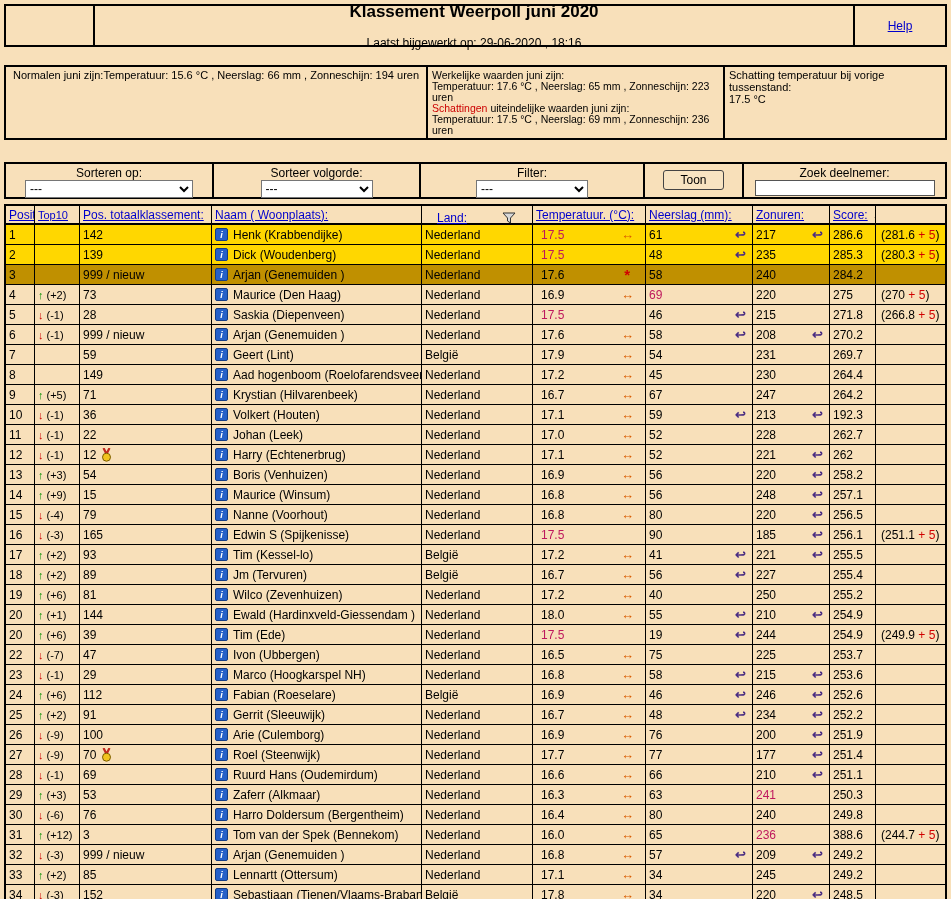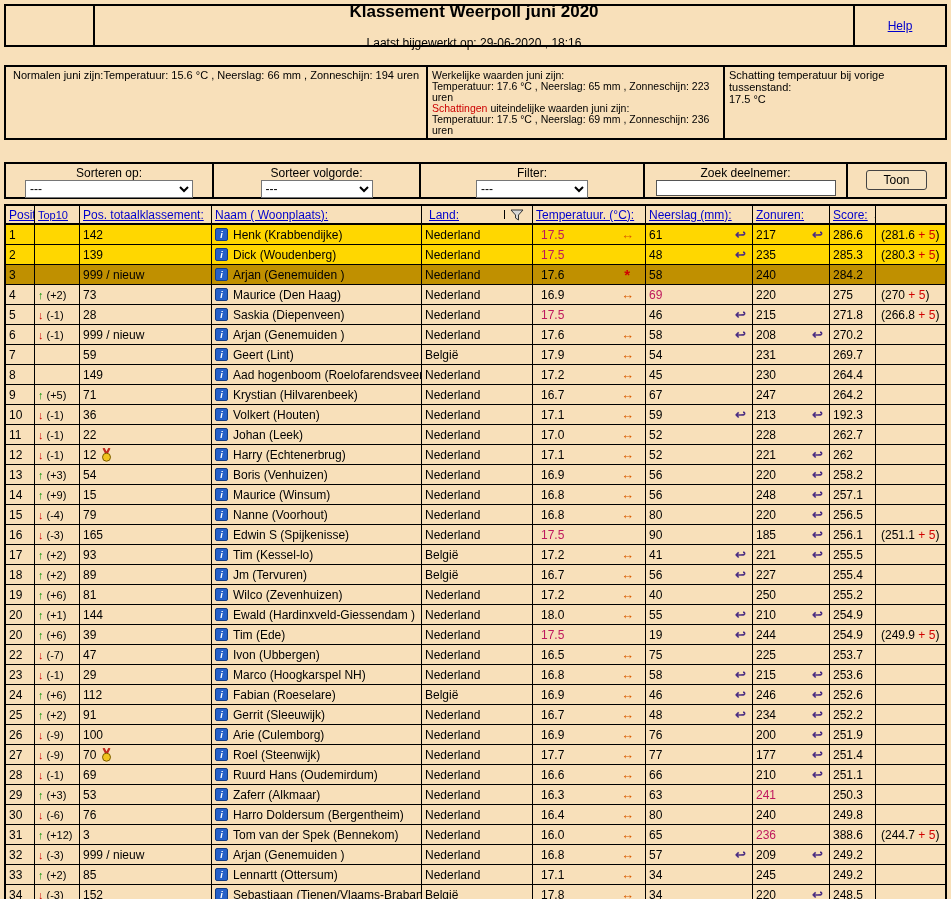--- a/index.html
+++ b/index.html
@@ -34,21 +34,21 @@
   .c-search input{width:180px;height:17px;font-size:12px;border:1px solid #555;font-family:inherit;background:#fff}
   .btn{font-family:inherit;font-size:12px;padding:2px 16px;background:#F8E4C2;border:1px solid #444;border-radius:3px;cursor:pointer}
 
   .table{margin-top:5px;border:2px solid #000}
   .trow{display:flex;height:20px;border-top:1px solid #000;align-items:stretch}
   .thead{border-top:none;border-bottom:1px solid #000;height:18px}
   .cell{display:flex;align-items:center;padding:0 3px;border-left:1px solid #000;white-space:nowrap;overflow:hidden}
   .cell:first-child{border-left:none}
   .c1{width:28px}.c2{width:45px;font-size:11px}.c3{width:132px}.c4{width:210px}
   .c5{width:111px}.c6{width:113px}.c7{width:107px}.c8{width:77px}.c9{width:46px}.c10{flex:1;padding-left:5px}
-  .landhead{padding:4px}
+  .landhead{padding:12px}
   .landhead a{flex:1;padding:0 3px}
   .funnelcell{width:24px;align-self:stretch;border-left:1px solid #000;display:flex;align-items:center;justify-content:center;cursor:pointer}
   .sortarrow{font-weight:bold;margin-left:5px}
   .hl-gold{background:#FFD700}
   .hl-bronze{background:#C09000}
   .split{justify-content:space-between}
   .grn{color:#be185d}
   .c6 .val{padding-left:5px}
   .sym-lr{color:#D95B00;font-weight:bold;font-size:13px;margin-right:8px}
   .sym-star{color:#D00000;font-weight:bold;font-size:15px;margin-right:12px}
@@ -99,26 +99,26 @@
       <select><option>---</option></select>
     </div>
     <div class="box ctrl c-order">
       <div class="lbl">Sorteer volgorde:</div>
       <select><option>---</option></select>
     </div>
     <div class="box ctrl c-filter">
       <div class="lbl">Filter:</div>
       <select><option>---</option></select>
     </div>
+    <div class="box ctrl c-show">
+      <button class="btn">Toon</button>
+    </div>
     <div class="box ctrl c-search">
       <div class="lbl">Zoek deelnemer:</div>
       <input type="text" value="" style="">
-    </div>
-    <div class="box ctrl c-show">
-      <button class="btn">Toon</button>
     </div>
   </div>
 
   <div class="table">
     <div class="trow thead">
       <div class="cell c1">
           <a>Positie:</a>
         </div>
       <div class="cell c2">
           <a>Top10</a>

